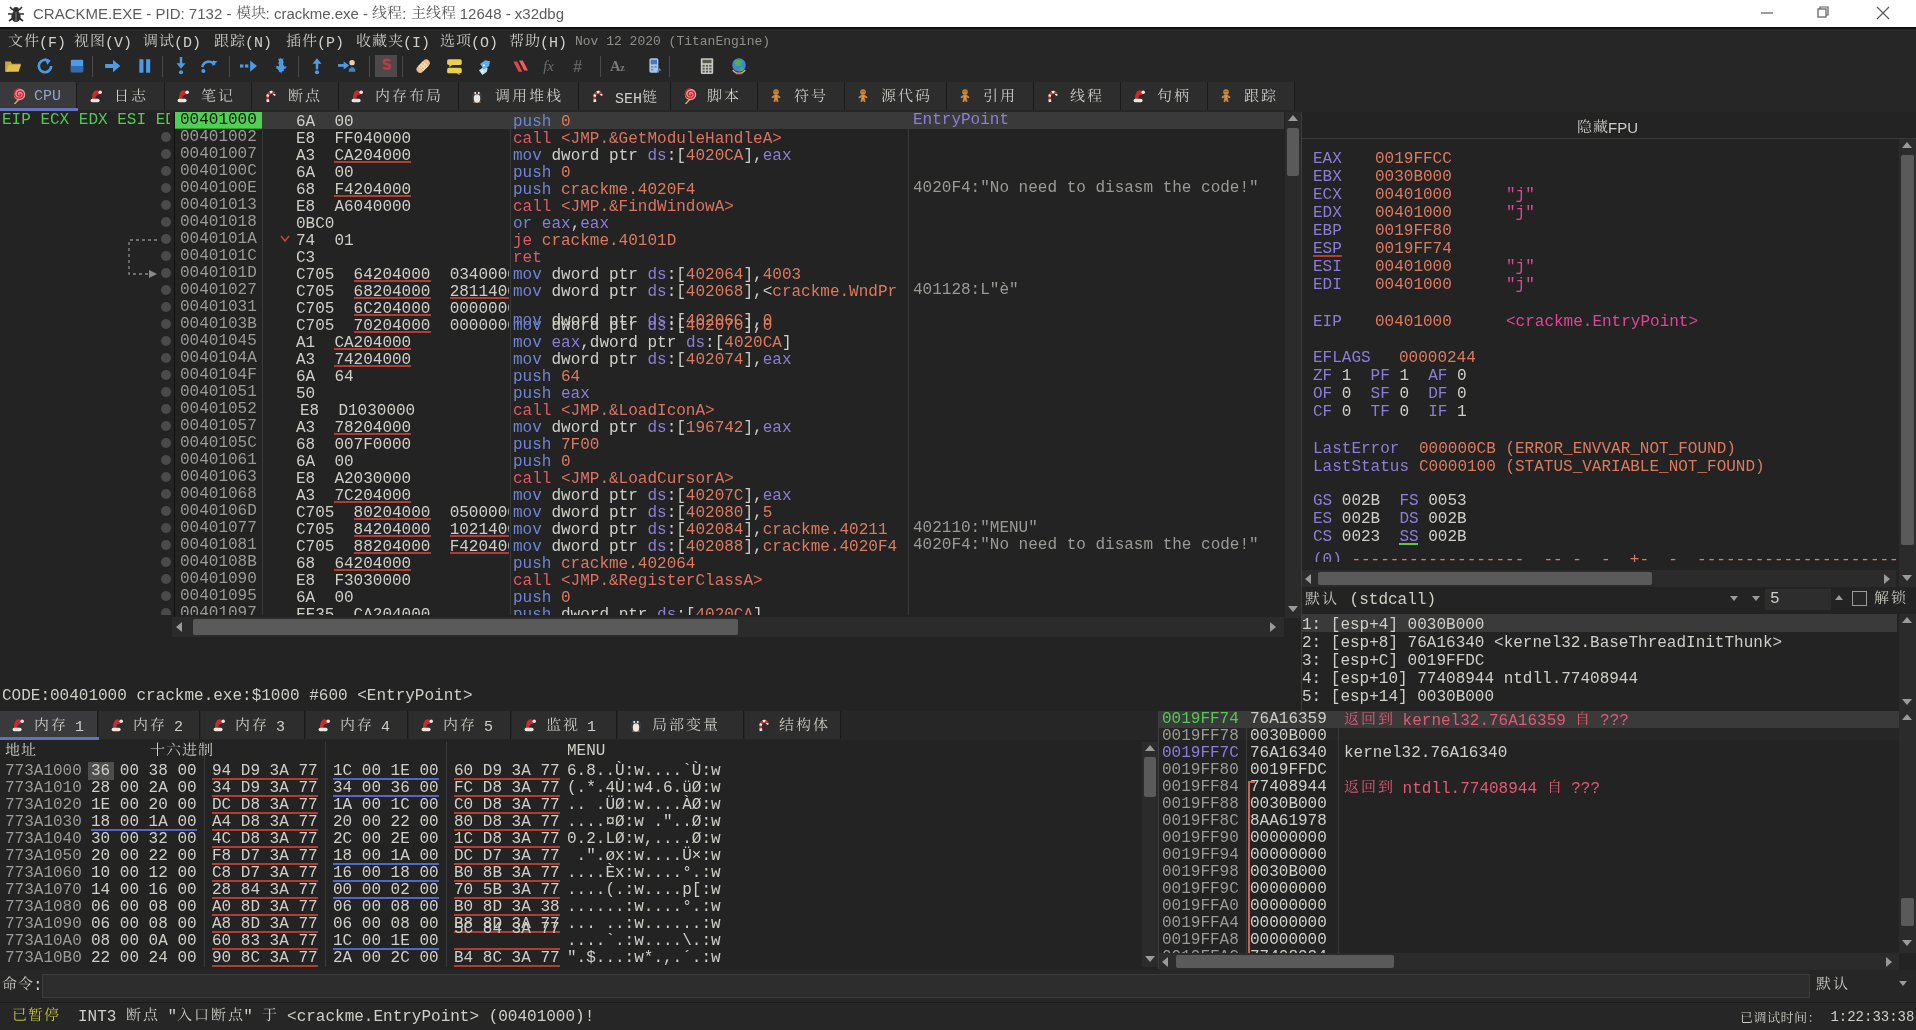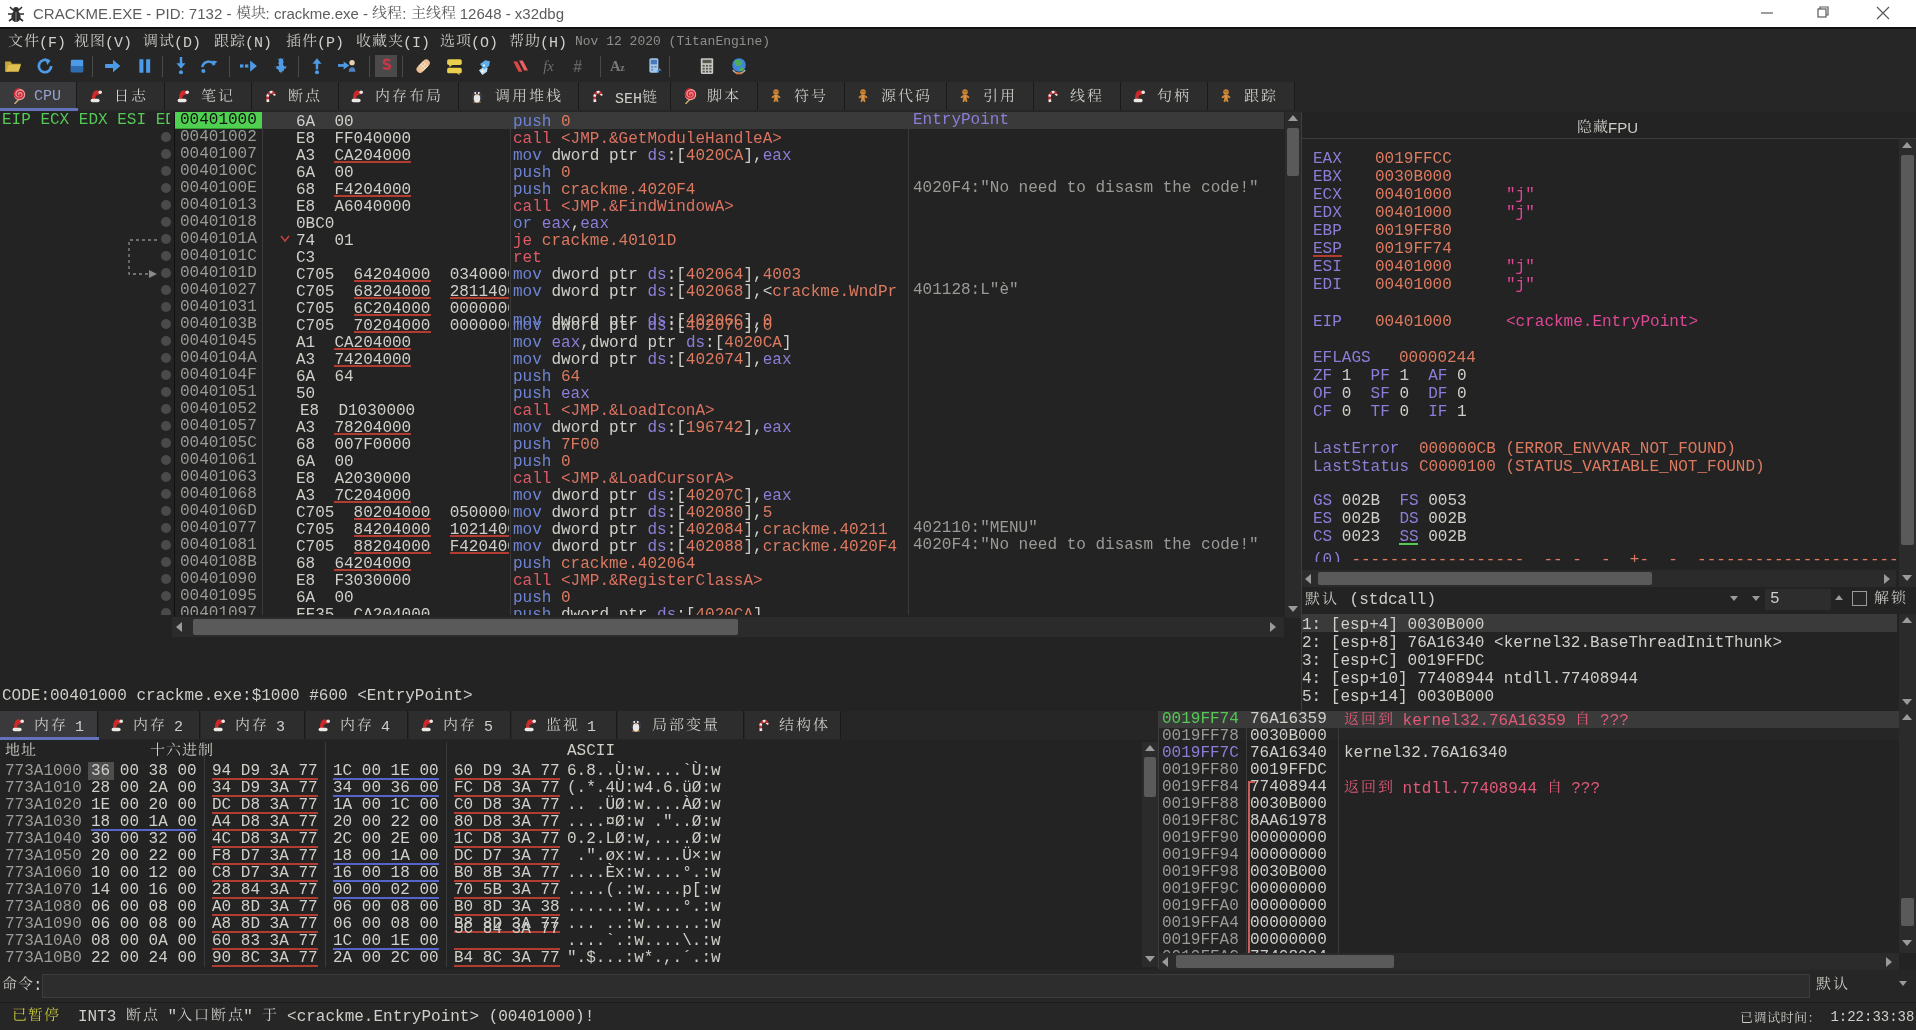--- a/index.html
+++ b/index.html
@@ -791,21 +791,21 @@
 <div class="a" style="left:5px;top:742px"><svg class="cj" width="31" height="17">
         <use href="#u5730" x="0" y="13"></use>
         <use href="#u5740" x="16" y="13"></use>
       </svg></div>
 <div class="a" style="left:150px;top:742px"><svg class="cj" width="63" height="17">
         <use href="#u5341" x="0" y="13"></use>
         <use href="#u516D" x="16" y="13"></use>
         <use href="#u8FDB" x="32" y="13"></use>
         <use href="#u5236" x="48" y="13"></use>
       </svg></div>
-<div class="m" style="left:567px;top:743px">ASCII</div>
+<div class="m" style="left:567px;top:743px">MENU</div>
 <div class="vl" style="left:204px;top:742px;height:225px"></div>
 <div class="vl" style="left:325px;top:742px;height:225px"></div>
 <div class="vl" style="left:446px;top:742px;height:225px"></div>
 <div class="a" style="left:88px;top:762px;width:26px;height:18px;background:#4e4e4e"></div>
 <div class="m g" style="left:5px;top:763px">773A1000</div>
 <div class="m" style="left:91px;top:763px">36 00 38 00</div>
 <div class="m" style="left:212px;top:763px">94 D9 3A 77</div>
 <div class="a" style="left:212px;top:778px;width:106px;height:2px;background:#b23c30"></div>
 <div class="m" style="left:333px;top:763px">1C 00 1E 00</div>
 <div class="a" style="left:333px;top:778px;width:106px;height:2px;background:#5464c8"></div>

